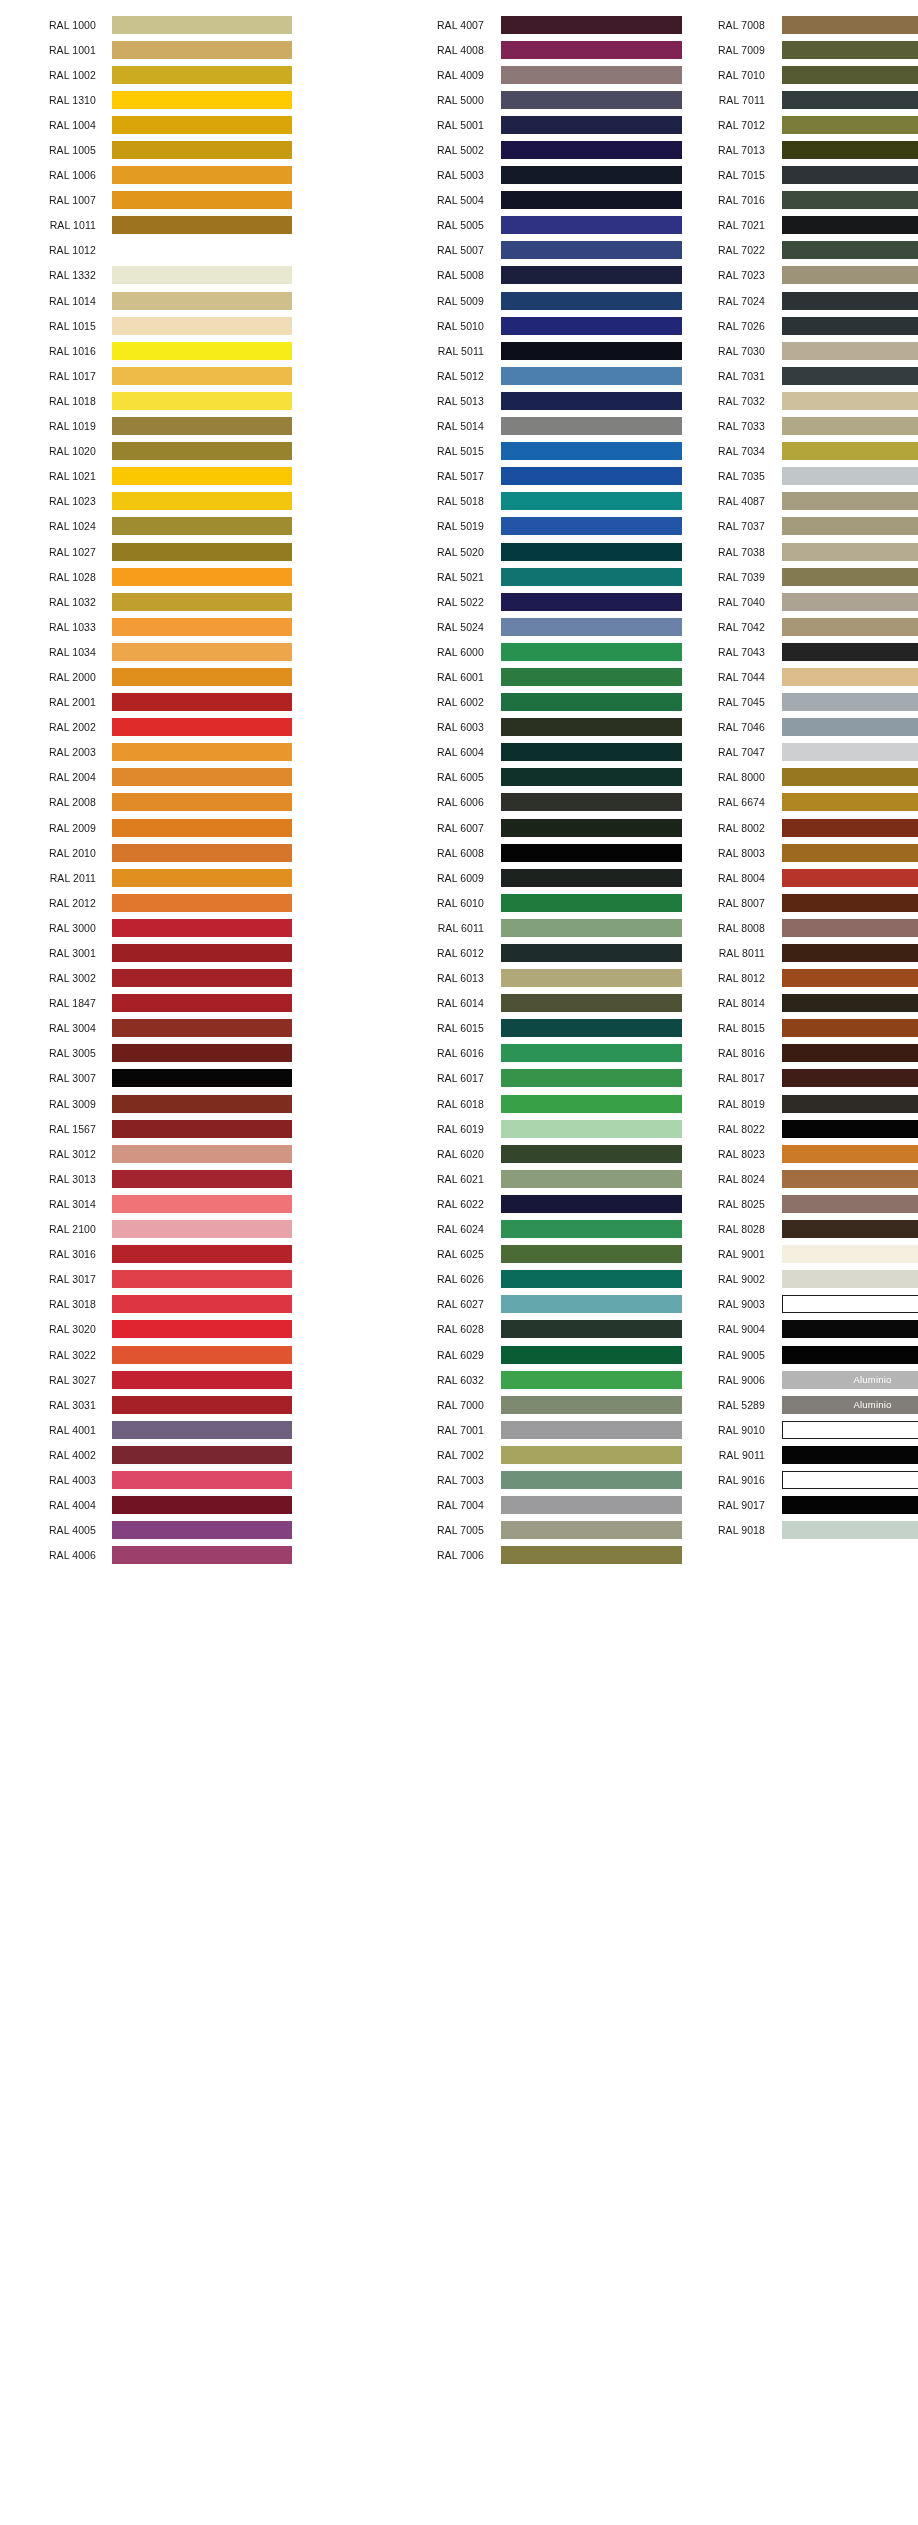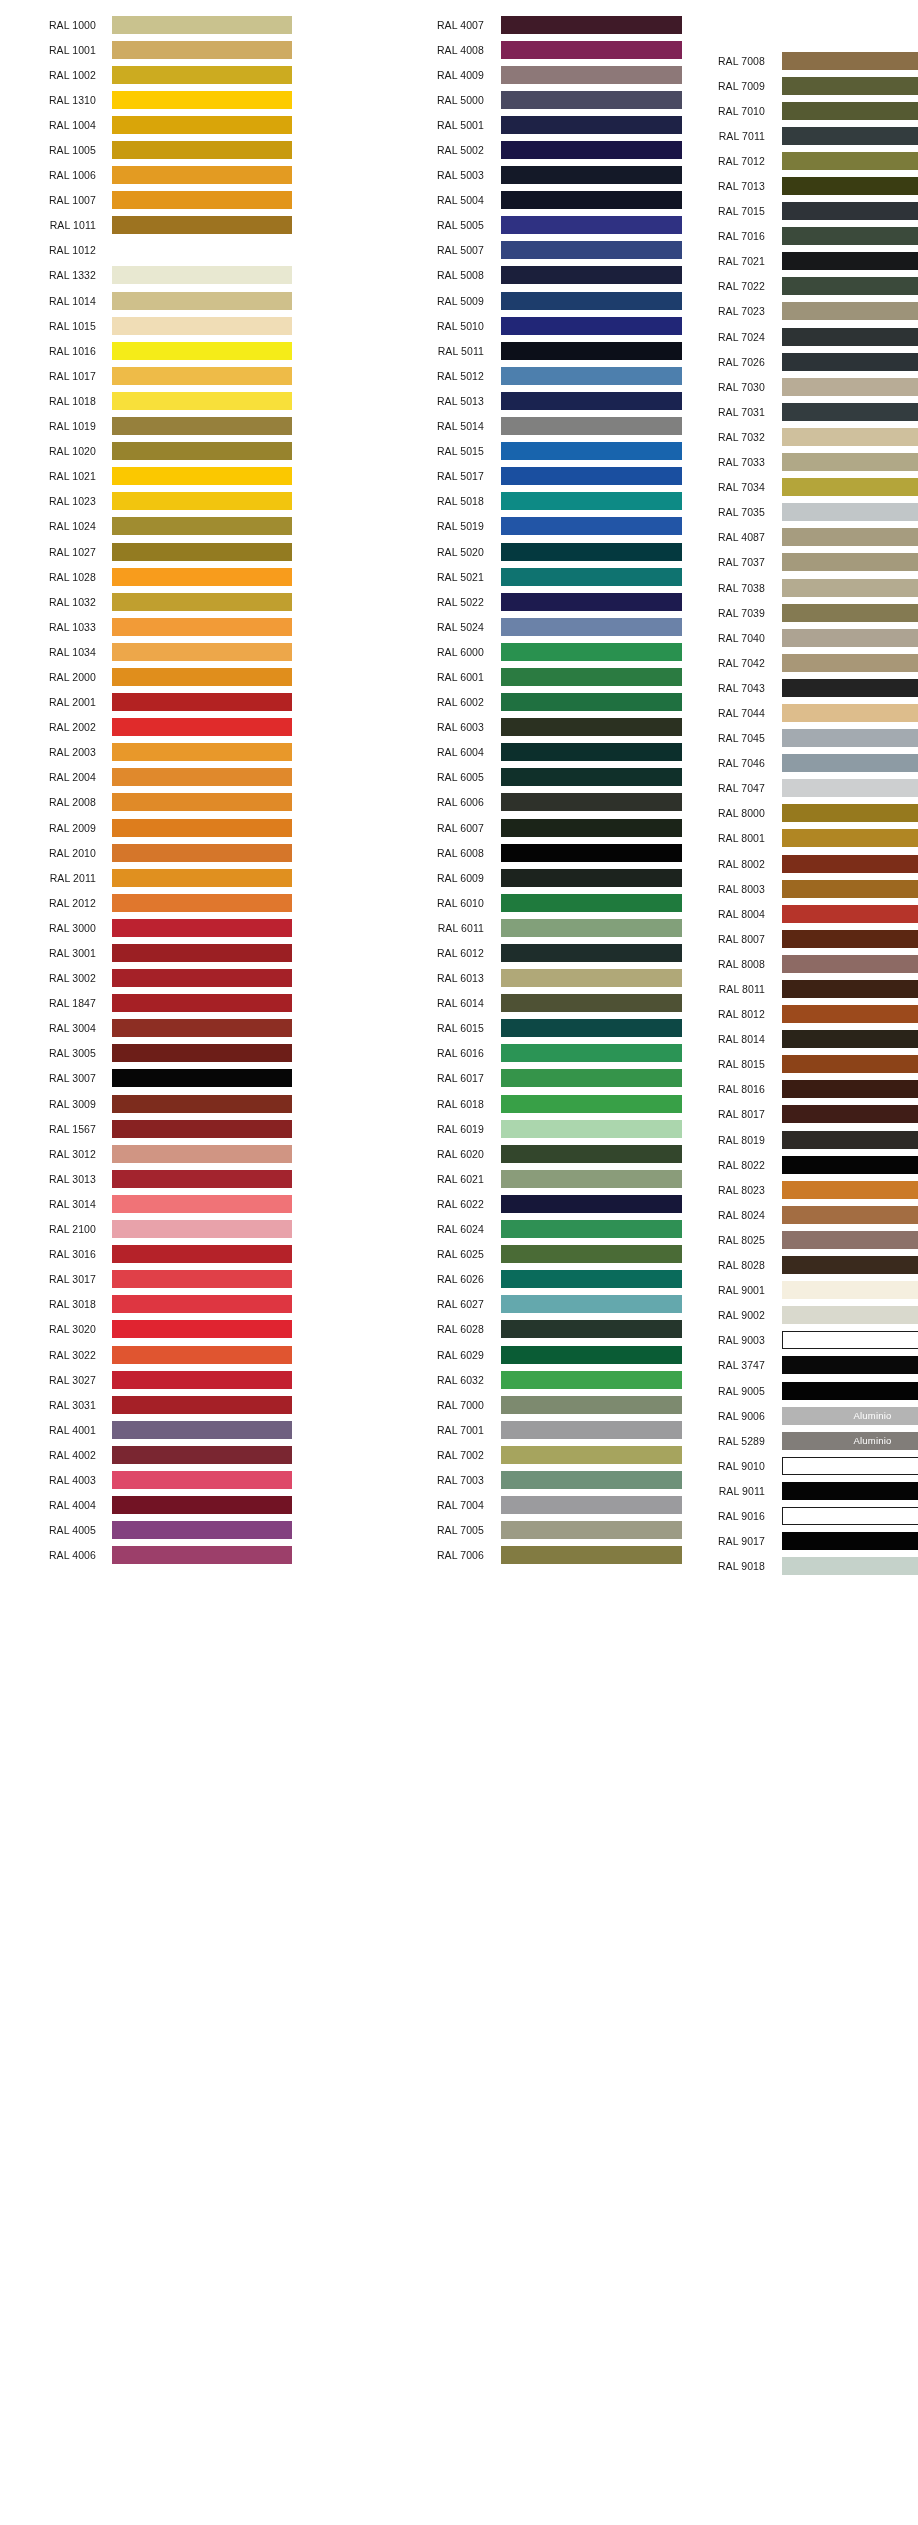--- a/index.html
+++ b/index.html
@@ -23,21 +23,21 @@
     align-items: flex-start;
     box-sizing: border-box;
     padding-top: 12px;
   }
   .ral-column {
     position: relative;
     flex: 0 0 auto;
   }
   .ral-column.col-1 { width: 306px; }
   .ral-column.col-2 { width: 306px; }
-  .ral-column.col-3 { width: 306px; margin-top: 36px; }
+  .ral-column.col-3 { width: 306px; }
 
   .ral-row {
     position: relative;
     height: 25.1px;
     display: flex;
     align-items: center;
     box-sizing: border-box;
   }
   .ral-label {
     font-size: 10.5px;
@@ -701,21 +701,21 @@
       </div>
       <div class="ral-row">
         <div class="ral-label">RAL 7047</div>
         <div class="ral-swatch" style="background-color: rgb(205, 207, 208);"></div>
       </div>
       <div class="ral-row">
         <div class="ral-label">RAL 8000</div>
         <div class="ral-swatch" style="background-color: rgb(150, 121, 30);"></div>
       </div>
       <div class="ral-row">
-        <div class="ral-label">RAL 8001</div>
+        <div class="ral-label">RAL 6674</div>
         <div class="ral-swatch" style="background-color: rgb(176, 134, 35);"></div>
       </div>
       <div class="ral-row">
         <div class="ral-label">RAL 8002</div>
         <div class="ral-swatch" style="background-color: rgb(124, 45, 24);"></div>
       </div>
       <div class="ral-row">
         <div class="ral-label">RAL 8003</div>
         <div class="ral-swatch" style="background-color: rgb(157, 104, 32);"></div>
       </div>
@@ -785,21 +785,21 @@
       </div>
       <div class="ral-row">
         <div class="ral-label">RAL 9002</div>
         <div class="ral-swatch" style="background-color: rgb(217, 217, 205);"></div>
       </div>
       <div class="ral-row">
         <div class="ral-label">RAL 9003</div>
         <div class="ral-swatch outlined" style="background-color: rgb(255, 255, 255);"></div>
       </div>
       <div class="ral-row">
-        <div class="ral-label">RAL 3747</div>
+        <div class="ral-label">RAL 9004</div>
         <div class="ral-swatch" style="background-color: rgb(9, 9, 9);"></div>
       </div>
       <div class="ral-row">
         <div class="ral-label">RAL 9005</div>
         <div class="ral-swatch" style="background-color: rgb(4, 4, 4);"></div>
       </div>
       <div class="ral-row">
         <div class="ral-label">RAL 9006</div>
         <div class="ral-swatch" style="background-color: rgb(180, 180, 180);">
           <span class="swatch-text">Aluminio</span>

